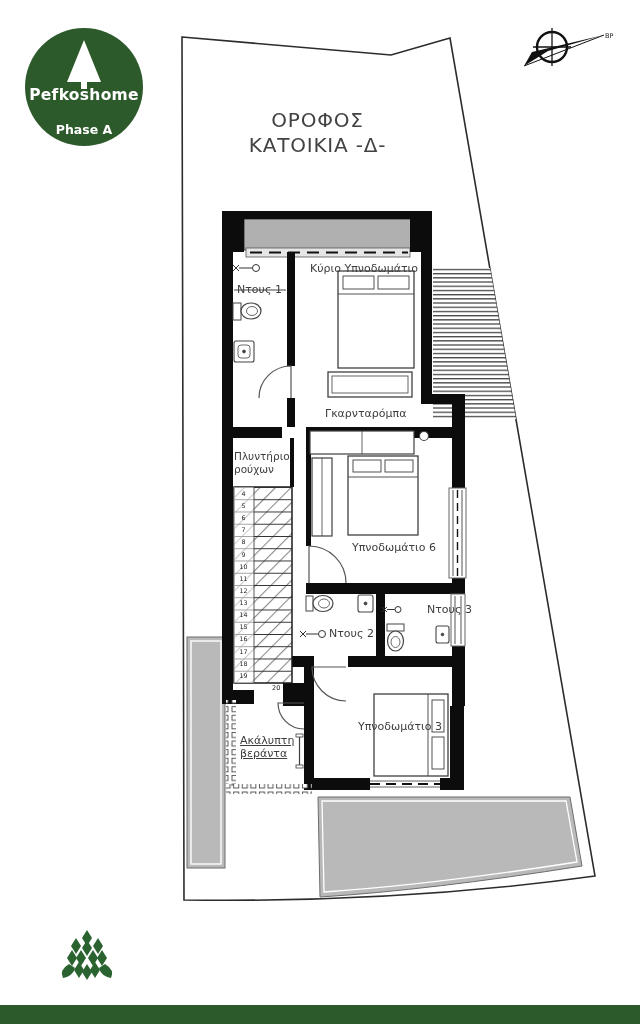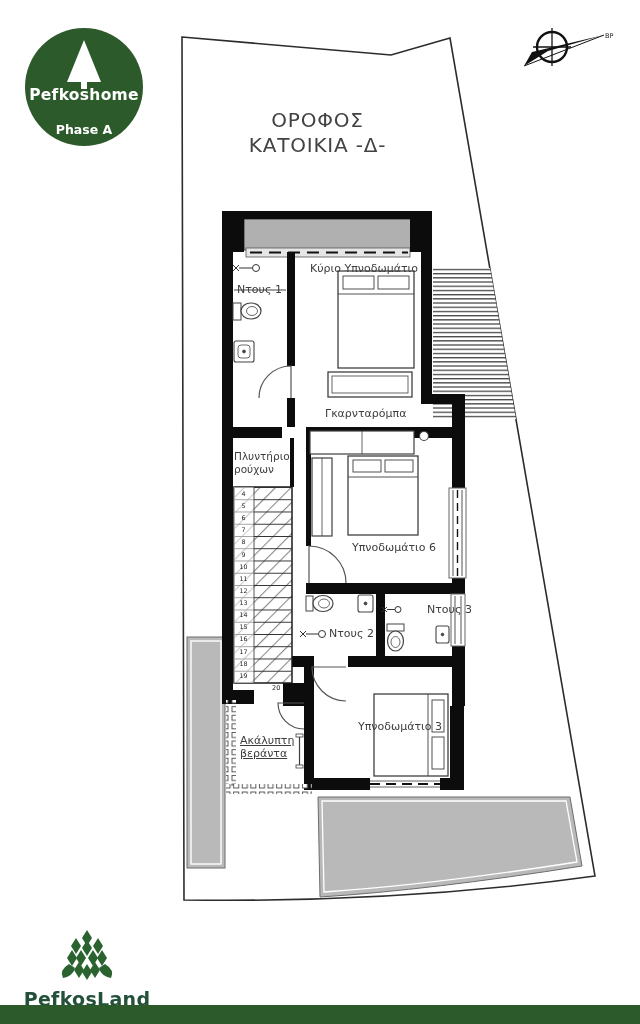--- a/index.html
+++ b/index.html
@@ -298,17 +298,16 @@
         <polygon points="24,20 29,28 24,36 19,28"></polygon>
         <polygon points="36,20 41,28 36,36 31,28"></polygon>
         <polygon points="45,20 50,28 45,36 40,28"></polygon>
         <polygon points="22,32 27,40 22,48 17,40"></polygon>
         <polygon points="30,34 35,42 30,50 25,42"></polygon>
         <polygon points="38,32 43,40 38,48 33,40"></polygon>
         <path d="M12,34 Q2,40 6,48 Q16,46 18,38 Z"></path>
         <path d="M48,34 Q58,40 54,48 Q44,46 42,38 Z"></path>
       </g>
     </svg>
-    <div class="brand">PefkosLand</div>
   </div>
 
   <div class="bottom-bar"></div>
 </div>
 
 </body></html>

